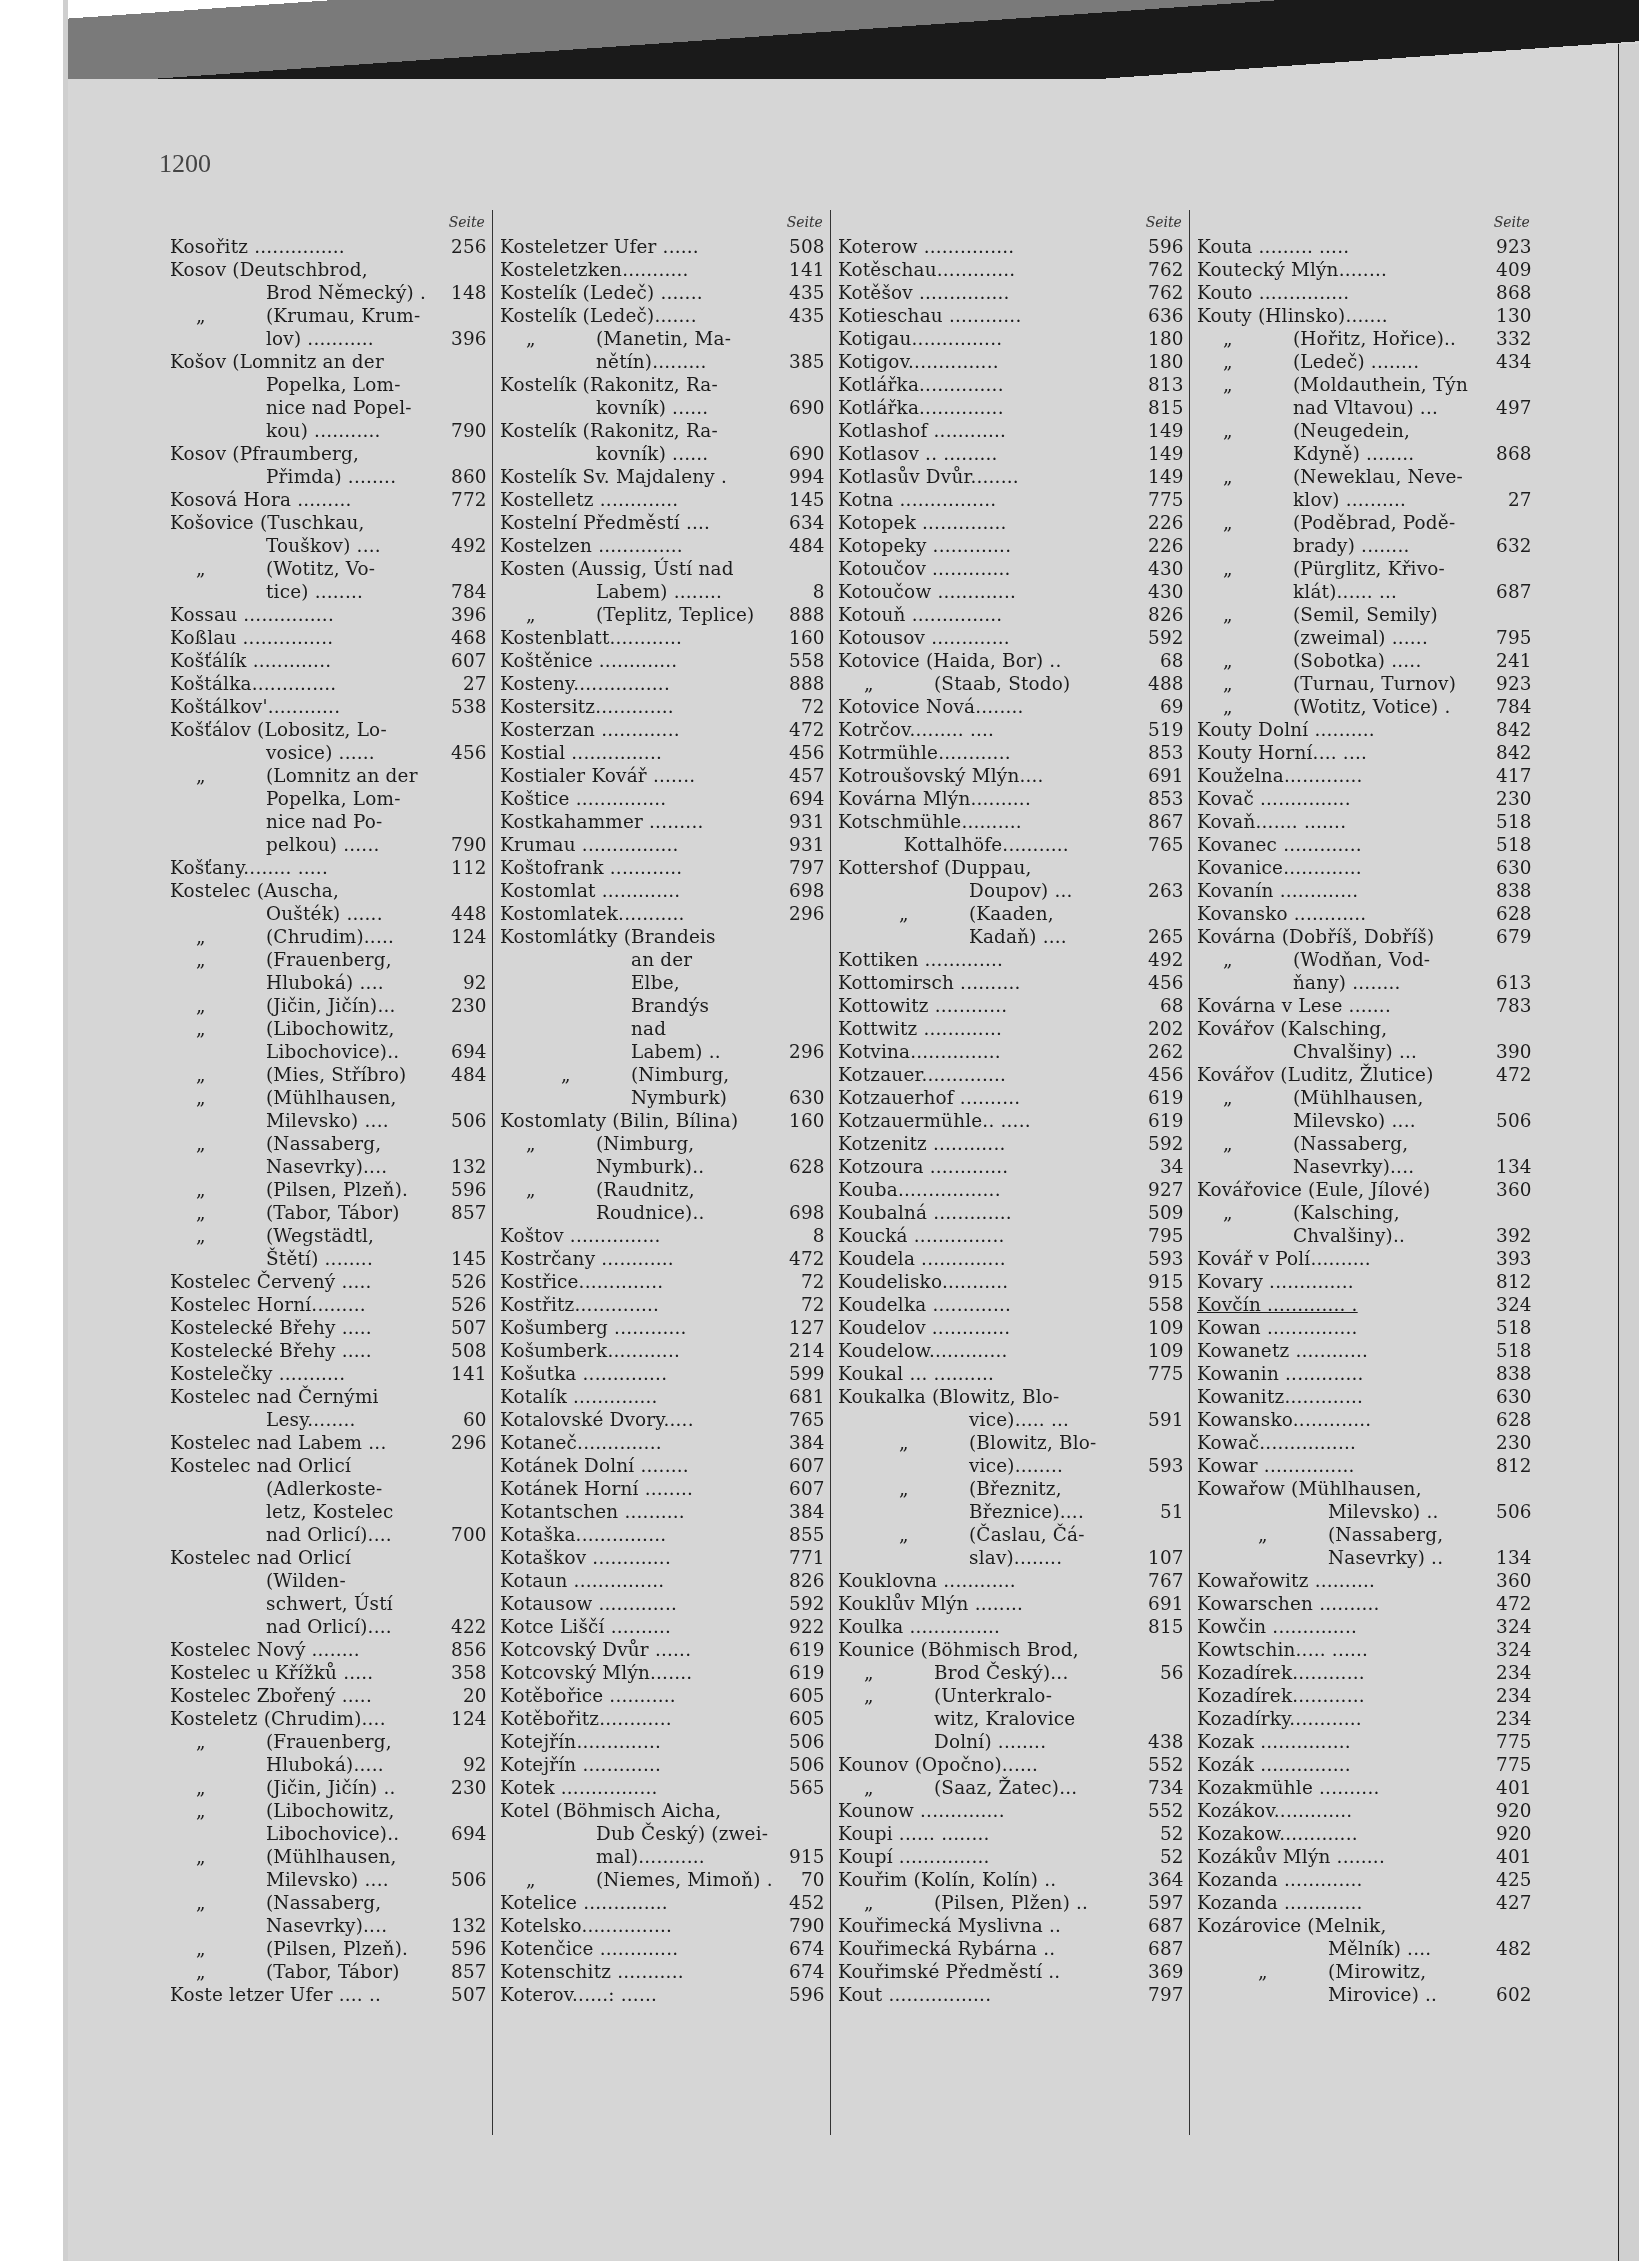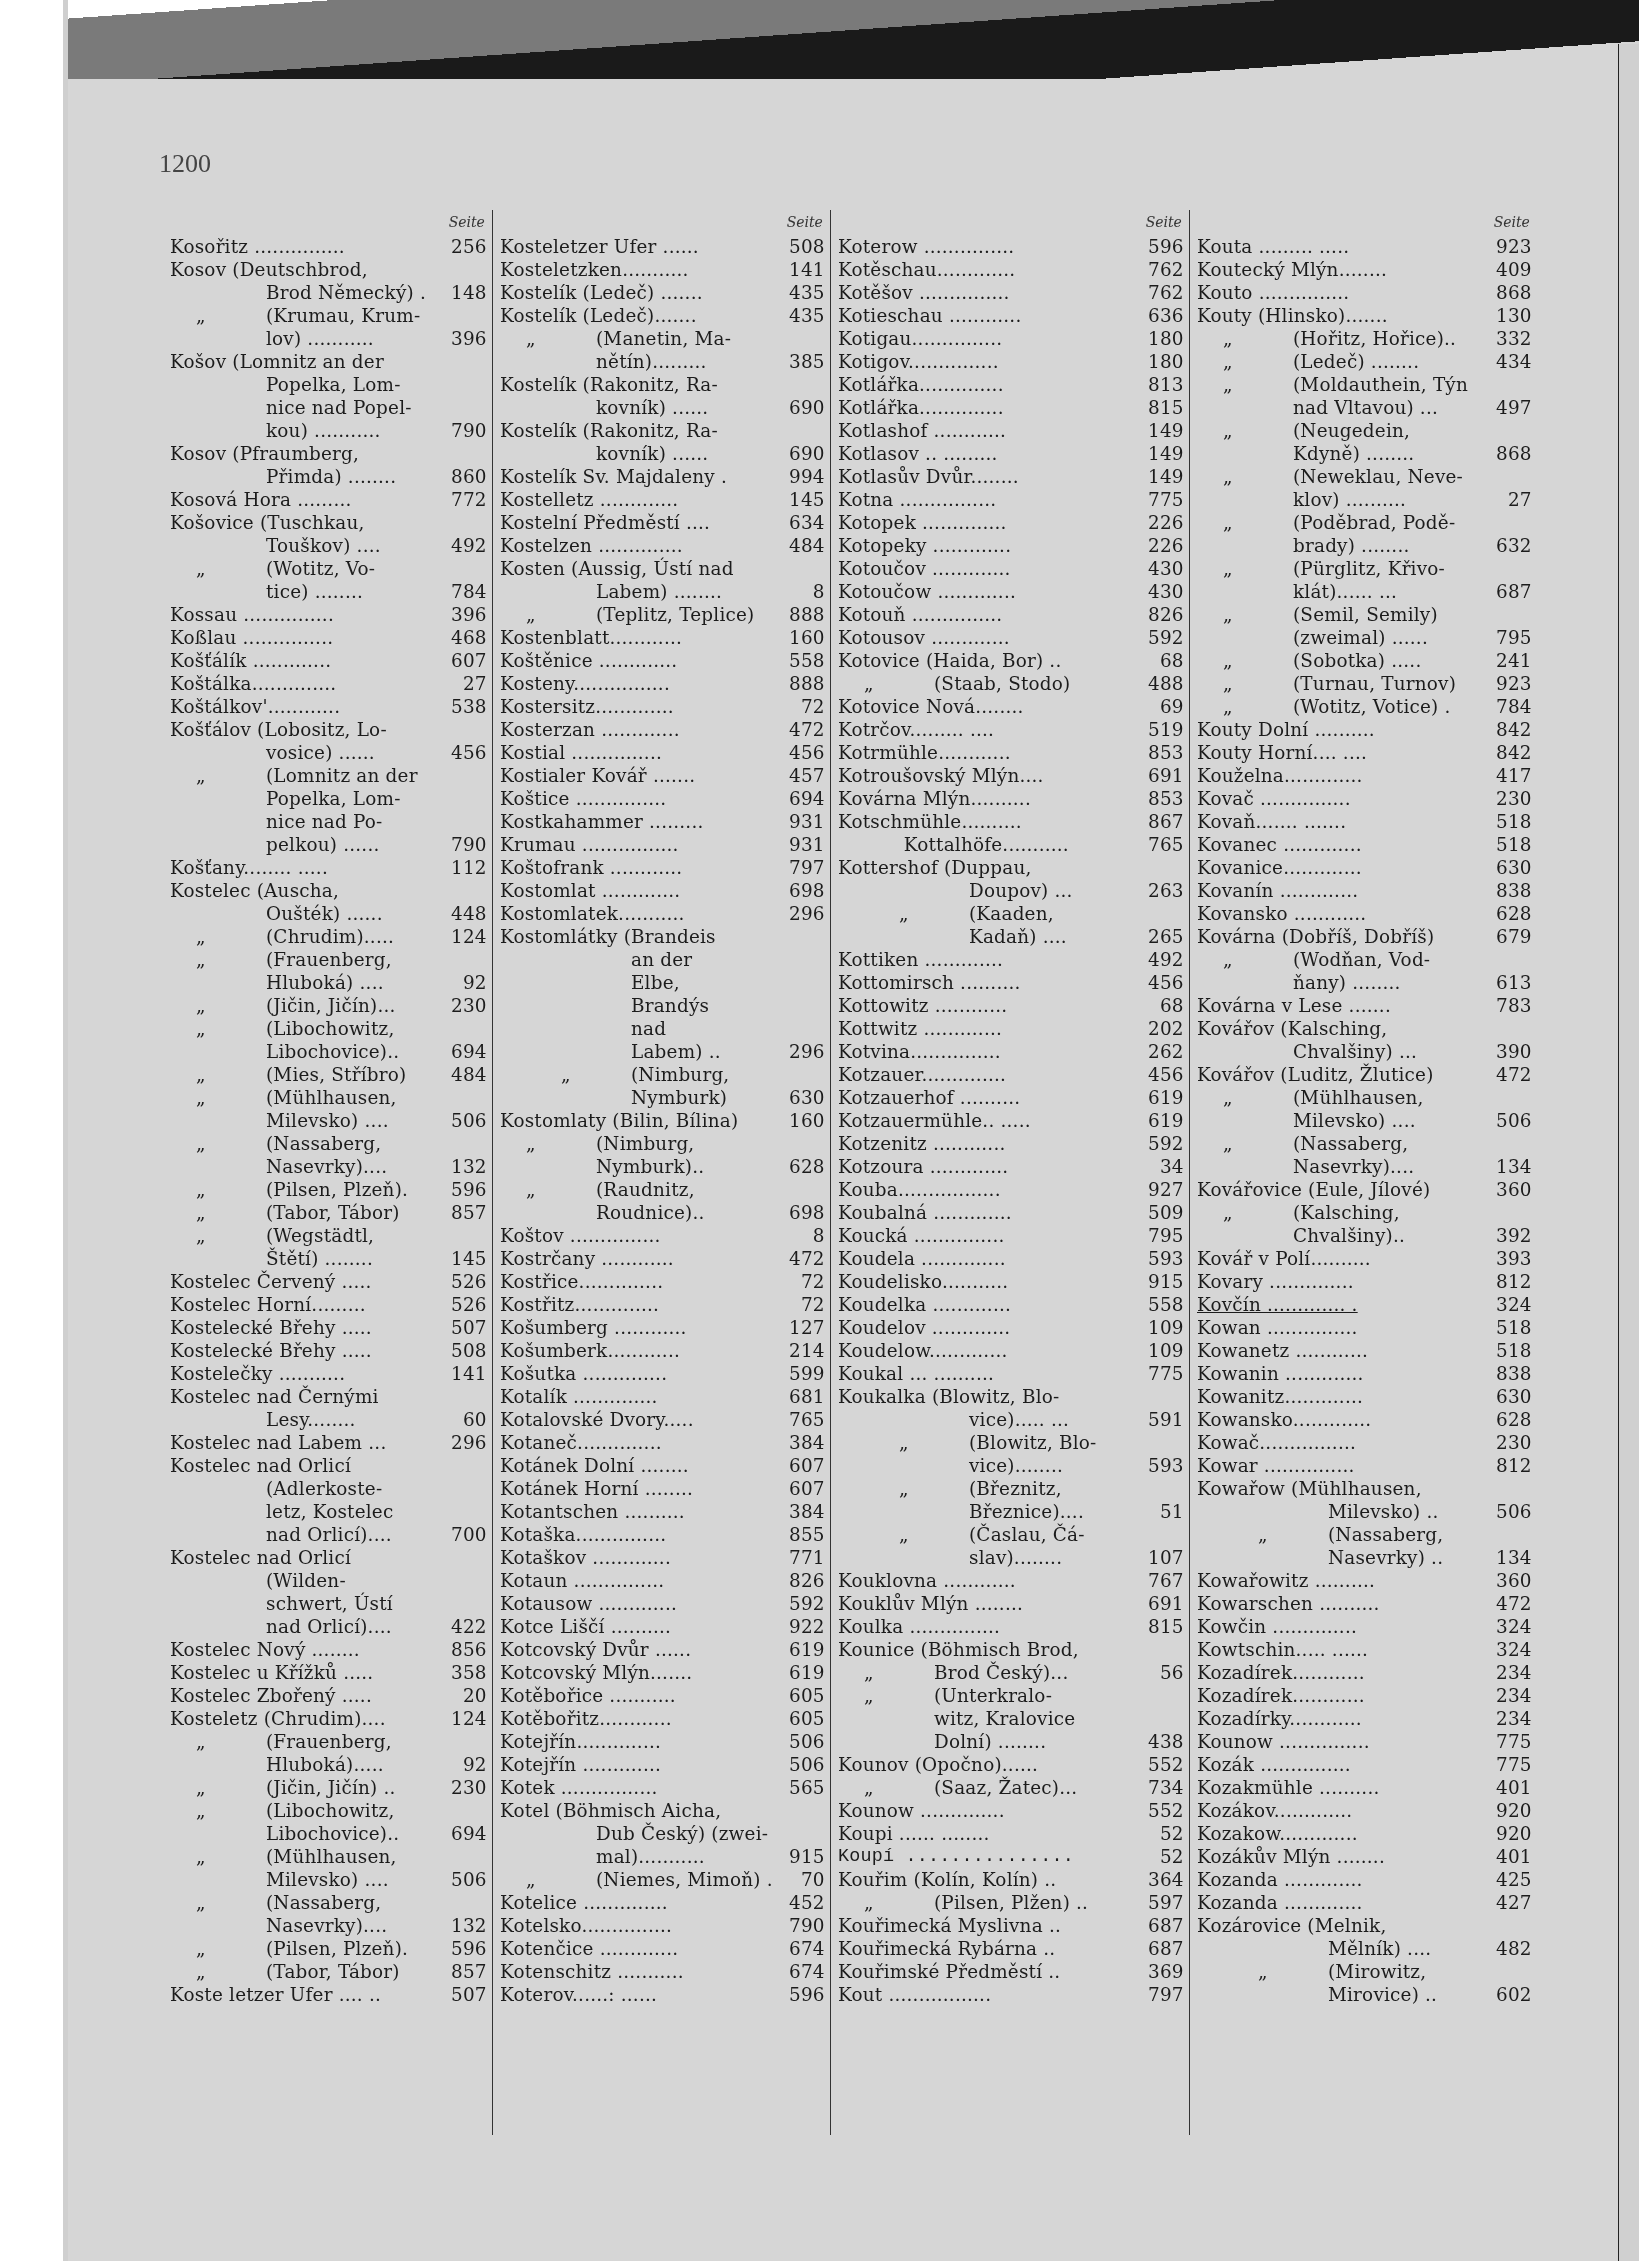--- a/index.html
+++ b/index.html
@@ -967,21 +967,21 @@
         </div>
         <div class="entry">
           <span class="lead" style="padding-left: 0px;"><span class="txt">Kounow ..............</span></span>
           <span class="pg">552</span>
         </div>
         <div class="entry">
           <span class="lead" style="padding-left: 0px;"><span class="txt">Koupi ...... ........</span></span>
           <span class="pg">52</span>
         </div>
         <div class="entry">
-          <span class="lead" style="padding-left: 0px; font-family: Liberation Mono, monospace;"><span class="txt">Koupí ...............</span></span>
+          <span class="lead" style="padding-left: 0px;"><span class="txt">Koupí ...............</span></span>
           <span class="pg">52</span>
         </div>
         <div class="entry">
           <span class="lead" style="padding-left: 0px;"><span class="txt">Kouřim (Kolín, Kolín) ..</span></span>
           <span class="pg">364</span>
         </div>
         <div class="entry">
           <span class="lead" style="padding-left: 26px;"><span class="ditto" style="width: 70px; text-align: left;">„</span><span class="txt">(Pilsen, Plžen) ..</span></span>
           <span class="pg">597</span>
         </div>
@@ -1260,21 +1260,21 @@
         </div>
         <div class="entry">
           <span class="lead" style="padding-left: 0px;"><span class="txt">Kozadírek............</span></span>
           <span class="pg">234</span>
         </div>
         <div class="entry">
           <span class="lead" style="padding-left: 0px;"><span class="txt">Kozadírky............</span></span>
           <span class="pg">234</span>
         </div>
         <div class="entry">
-          <span class="lead" style="padding-left: 0px;"><span class="txt">Kounow ...............</span></span>
+          <span class="lead" style="padding-left: 0px;"><span class="txt">Kozak ...............</span></span>
           <span class="pg">775</span>
         </div>
         <div class="entry">
           <span class="lead" style="padding-left: 0px;"><span class="txt">Kozák ...............</span></span>
           <span class="pg">775</span>
         </div>
         <div class="entry">
           <span class="lead" style="padding-left: 0px;"><span class="txt">Kozakmühle ..........</span></span>
           <span class="pg">401</span>
         </div>

